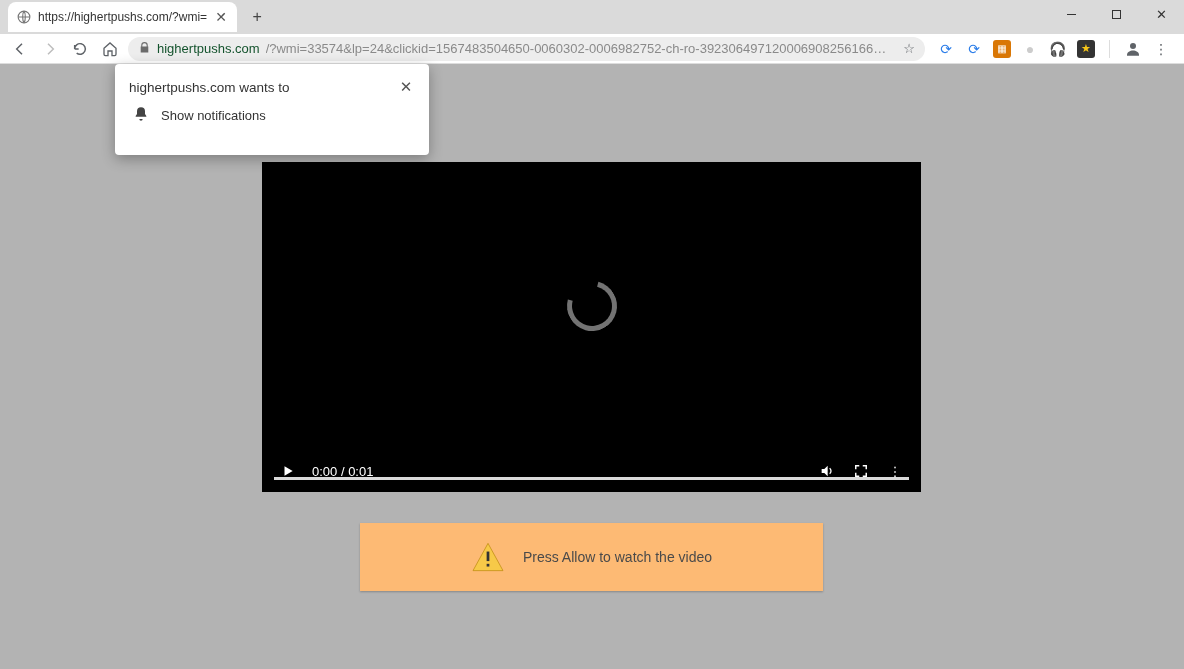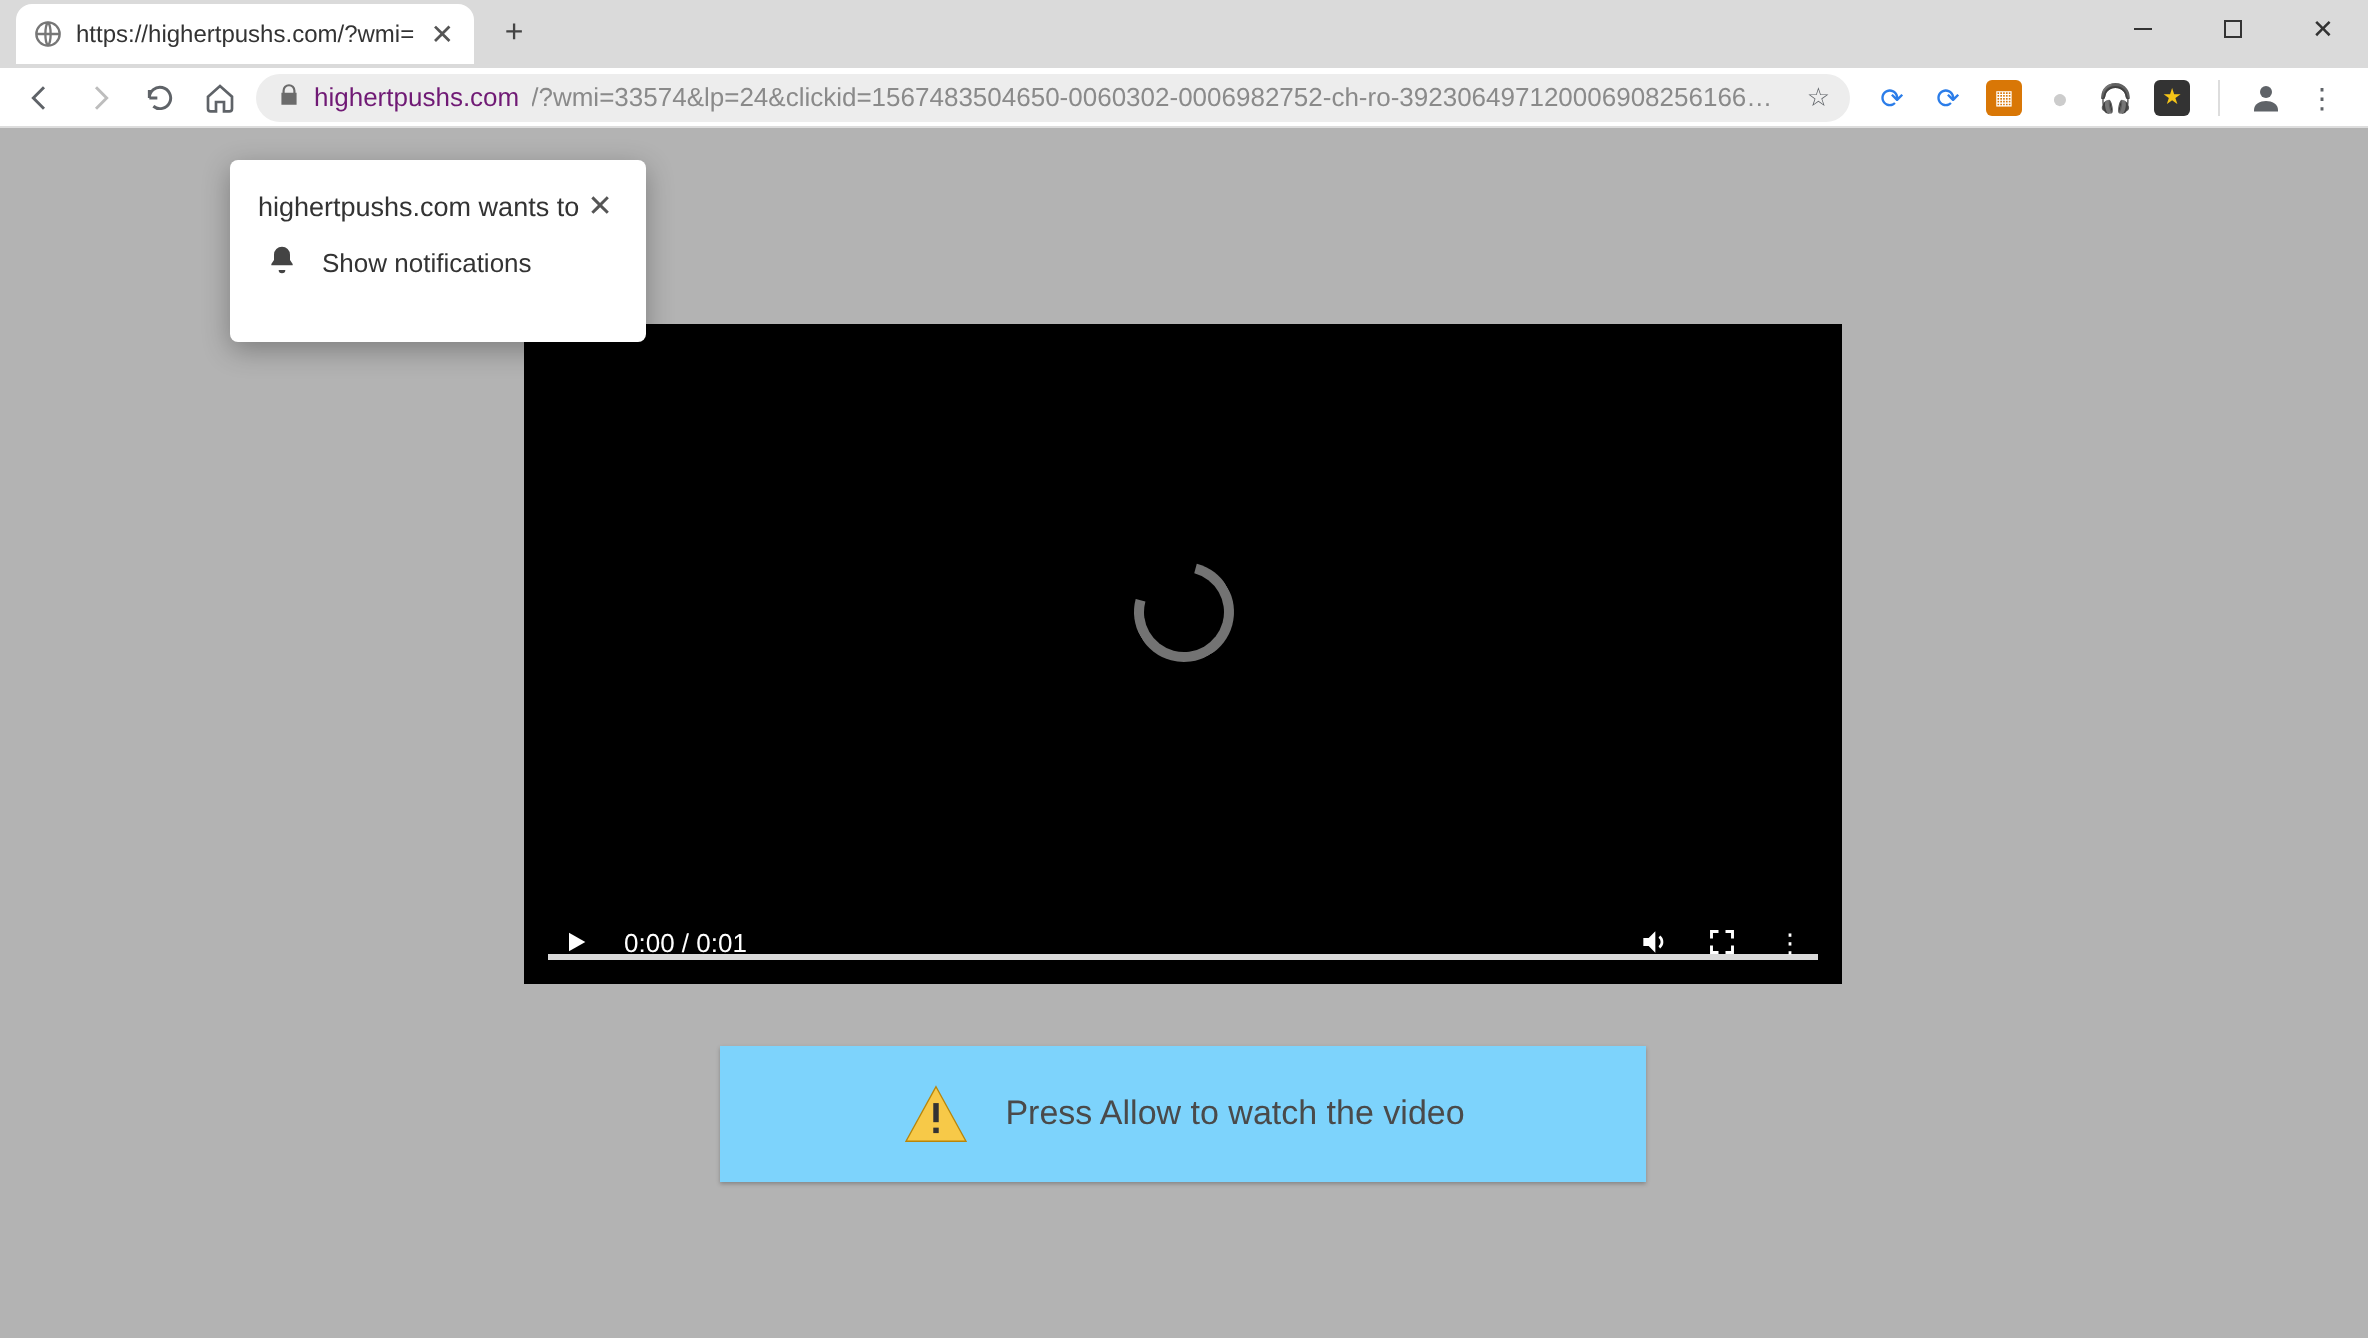--- a/index.html
+++ b/index.html
@@ -88,21 +88,21 @@
     border-radius: 12px;
     display: flex;
     align-items: center;
     padding: 0 10px;
     gap: 6px;
     font-size: 13px;
     color: #888;
     min-width: 0;
   }
   .address-bar .lock { color: #6b6b6b; }
-  .address-bar .host { color: #701a75; }
+  .address-bar .host { color: #14532d; }
   .address-bar .url-rest {
     color: #8a8a8a;
     white-space: nowrap; overflow: hidden; text-overflow: ellipsis;
     flex: 1; min-width: 0;
   }
   .address-bar .star { color: #5f6368; margin-left: 4px; }
   .ext-icons { display:flex; align-items:center; gap:10px; padding: 0 6px; }
   .ext-icon {
     width: 18px; height: 18px;
     display:flex; align-items:center; justify-content:center;
@@ -147,32 +147,32 @@
   .ctrl-spacer { flex:1; }
   .progress-line {
     position:absolute; left:12px; right:12px; bottom:12px;
     height:3px; background: rgba(255,255,255,0.85);
   }
   
   .banner {
     position:absolute;
     left: 360px; top: 459px;
     width: 463px; height: 68px;
-    background: #7dd3fc;
+    background: #fdba74;
     box-shadow: 0 1px 2px rgba(0,0,0,0.25);
     display:flex; align-items:center; justify-content:center;
     gap: 18px;
-    font-size: 17px; color: #4a4a4a;
+    font-size: 14px; color: #4a4a4a;
   }
   .warn-icon { width: 34px; height: 30px; }
   
   .perm-popup {
     position:absolute;
-    left: 115px; top: 16px;
-    width: 208px;
+    left: 115px; top: 0px;
+    width: 314px;
     background:#fff;
     border-radius: 4px;
     box-shadow: 0 4px 14px rgba(0,0,0,0.3);
     padding: 14px 14px 12px 14px;
     font-size: 13px;
     color: #333;
     z-index: 10;
   }
   .perm-header {
     display:flex; align-items:center; justify-content: space-between;

